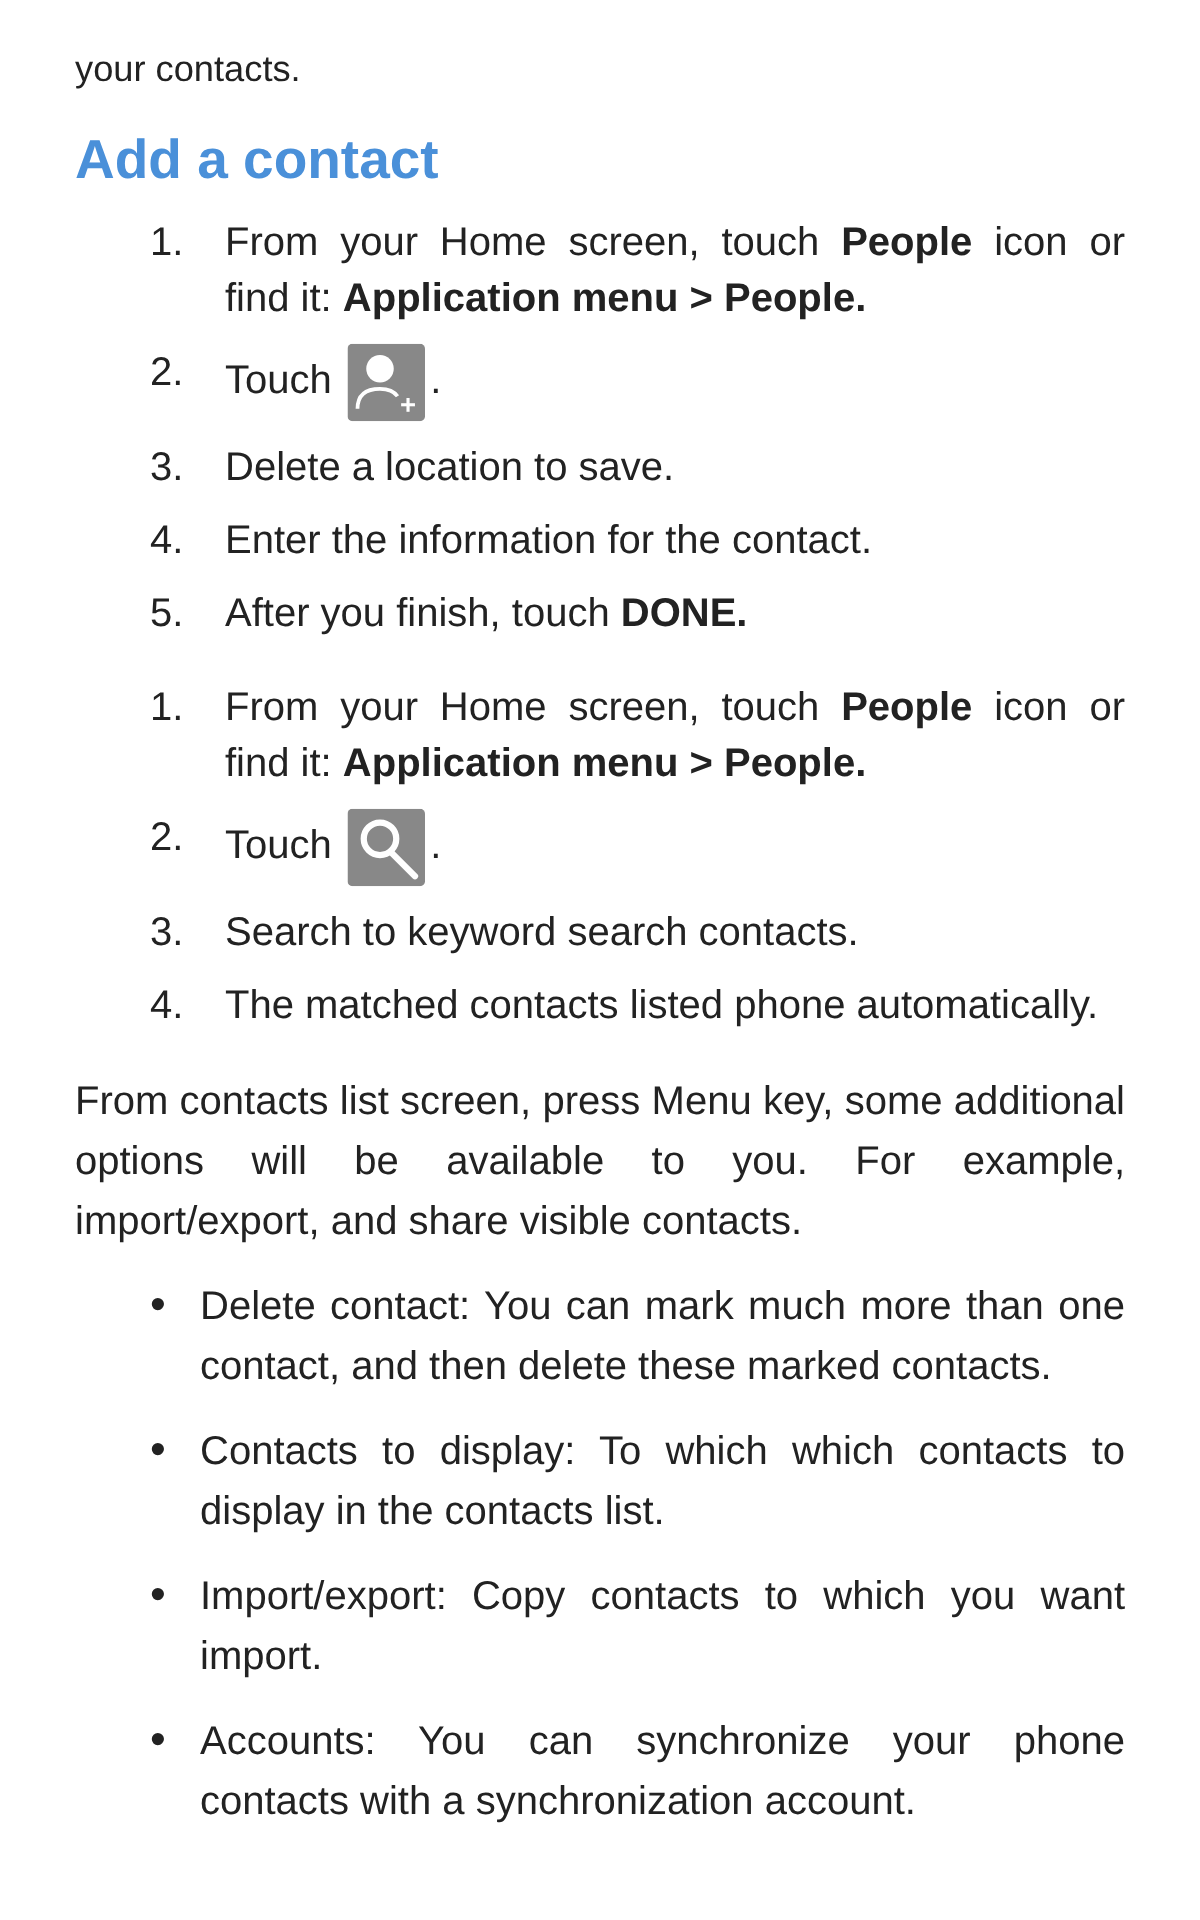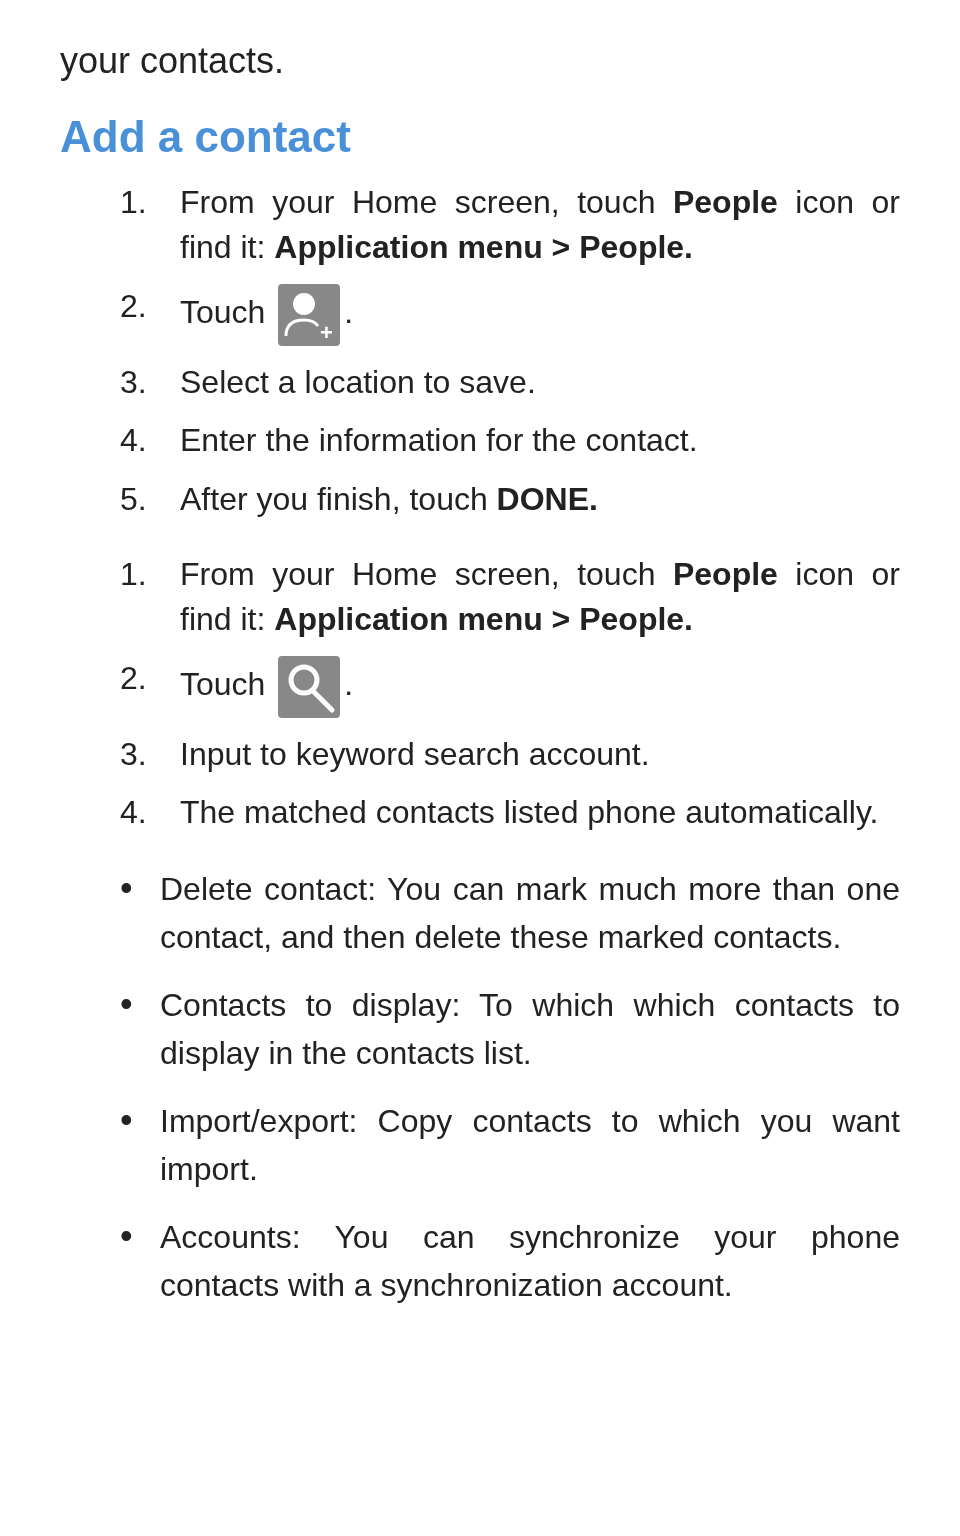--- a/index.html
+++ b/index.html
@@ -12,21 +12,21 @@
       width: 960px;
       min-height: 1536px;
       background: #ffffff;
       font-family: Arial, Helvetica, sans-serif;
       font-size: 32px;
       color: #222222;
       padding: 40px 60px 60px 60px;
     }
 
     .intro-text {
-      font-size: 36px;
+      font-size: 29px;
       color: #222222;
       margin-bottom: 30px;
       text-align: left;
     }
 
     .section-heading {
       color: #4a90d9;
       font-size: 44px;
       font-weight: bold;
       margin-top: 30px;
@@ -132,21 +132,21 @@
         <svg class="svg-icon" viewBox="0 0 62 62" xmlns="http://www.w3.org/2000/svg">
           <rect width="62" height="62" rx="4" fill="#888"></rect>
           <circle cx="26" cy="20" r="11" fill="#fff"></circle>
           <path d="M8 52 Q8 36 26 36 Q36 36 40 42" stroke="#fff" stroke-width="3" fill="none"></path>
           <text x="42" y="56" font-size="22" fill="#fff" font-weight="bold">+</text>
         </svg>.
       </span>
     </li>
     <li>
       <span class="step-num">3.</span>
-      <span class="step-content">Select a location to save.</span>
+      <span class="step-content">Delete a location to save.</span>
     </li>
     <li>
       <span class="step-num">4.</span>
       <span class="step-content">Enter the information for the contact.</span>
     </li>
     <li>
       <span class="step-num">5.</span>
       <span class="step-content">After you finish, touch <b>DONE.</b></span>
     </li>
   </ul>
@@ -167,30 +167,31 @@
         Touch
         <svg class="svg-icon" viewBox="0 0 62 62" xmlns="http://www.w3.org/2000/svg">
           <rect width="62" height="62" rx="4" fill="#888"></rect>
           <circle cx="26" cy="24" r="13" stroke="#fff" stroke-width="5" fill="none"></circle>
           <line x1="35" y1="35" x2="54" y2="54" stroke="#fff" stroke-width="5" stroke-linecap="round"></line>
         </svg>.
       </span>
     </li>
     <li>
       <span class="step-num">3.</span>
-      <span class="step-content">Input to keyword search account.</span>
+      <span class="step-content">Search to keyword search contacts.</span>
     </li>
     <li>
       <span class="step-num">4.</span>
       <span class="step-content">The matched contacts listed phone automatically.</span>
     </li>
   </ul>
 </div>
 
 <div class="additional-section">
+  <p class="additional-body">From contacts list screen, press Menu key, some additional options will be available to you. For example, import/export, and share visible contacts.</p>
 
   <ul class="bullet-list">
     <li>
       <span class="bullet-dot">•</span>
       <span class="bullet-content">
         Delete contact: You can mark much more than one contact, and then delete these marked contacts.
       </span>
     </li>
     <li>
       <span class="bullet-dot">•</span>

